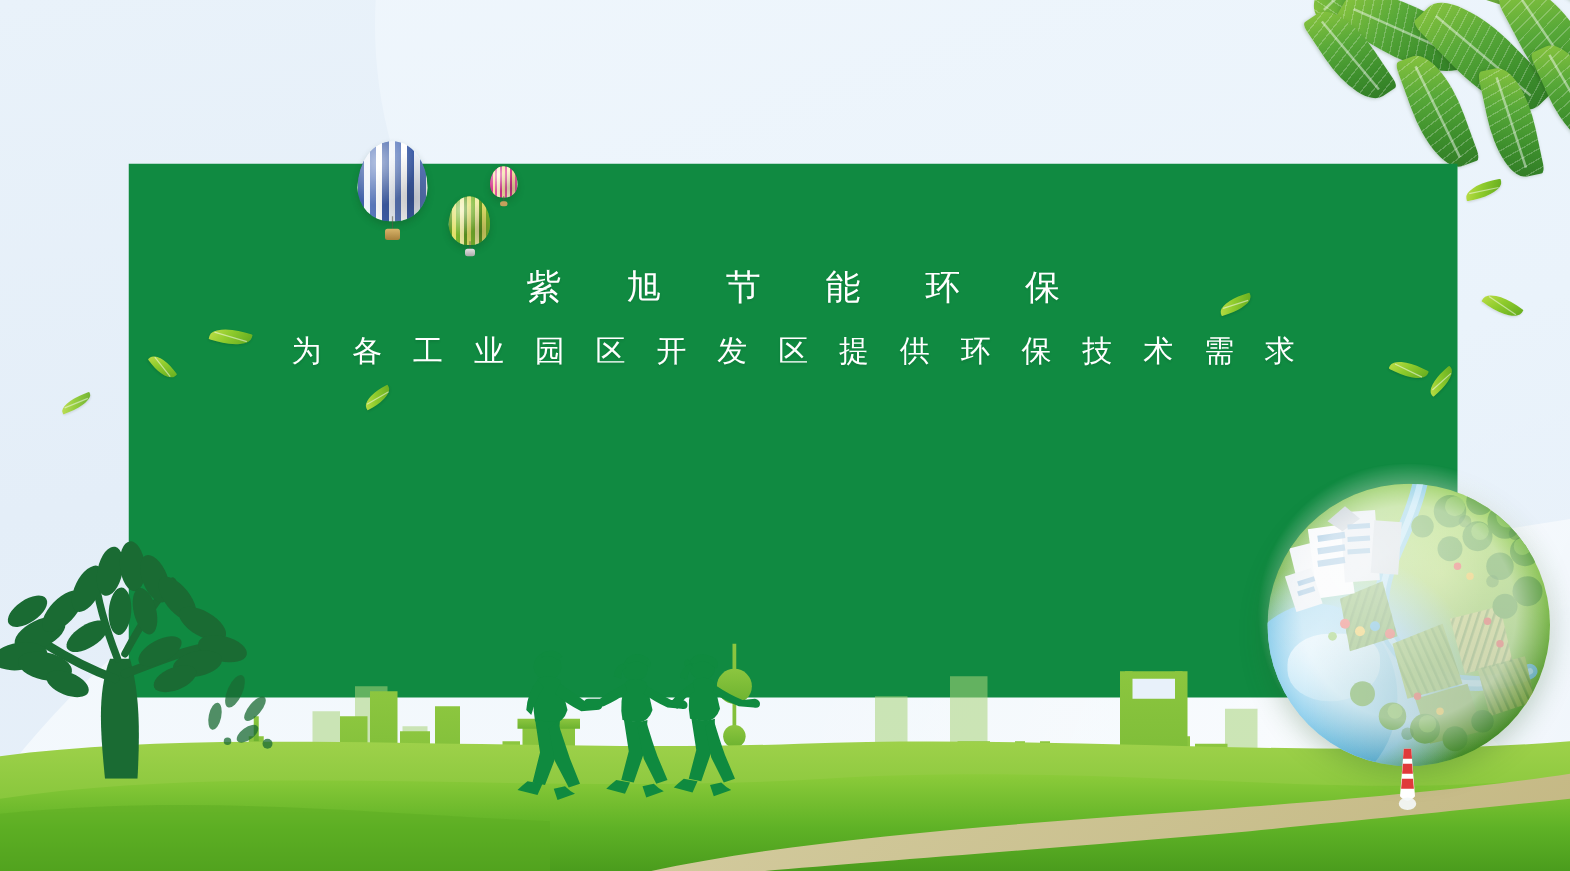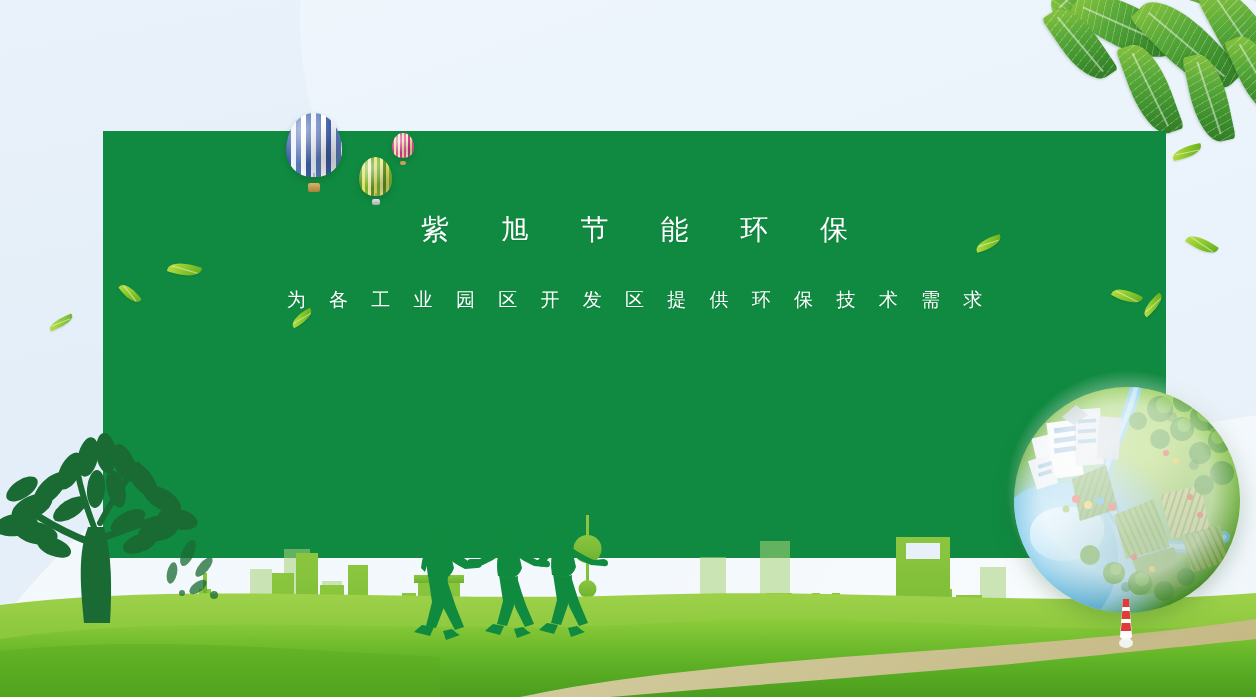--- a/index.html
+++ b/index.html
@@ -94,22 +94,22 @@
   .main-title{
     margin-top:14px;
     font-size:118px;
     letter-spacing:22px;
     text-indent:22px;
     font-weight:300;
     line-height:1.22;
     text-shadow:0 2px 5px rgba(0,40,15,.16);
   }
   .tagline{
-    margin-top:40px;
-    font-size:19px;
+    margin-top:18px;
+    font-size:24px;
     letter-spacing:9px;
     text-indent:9px;
     font-weight:400;
     text-shadow:0 1px 2px rgba(0,0,0,.10);
   }
 
   
   .balloon{position:absolute;z-index:14;}
   .balloon .env{
     position:relative;width:100%;height:82%;

